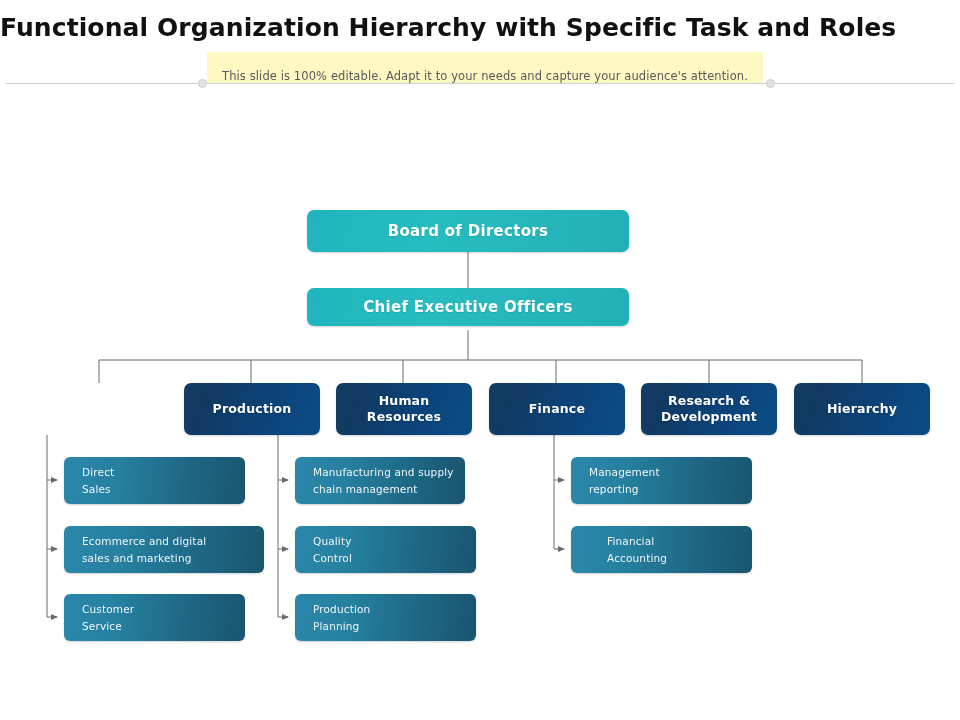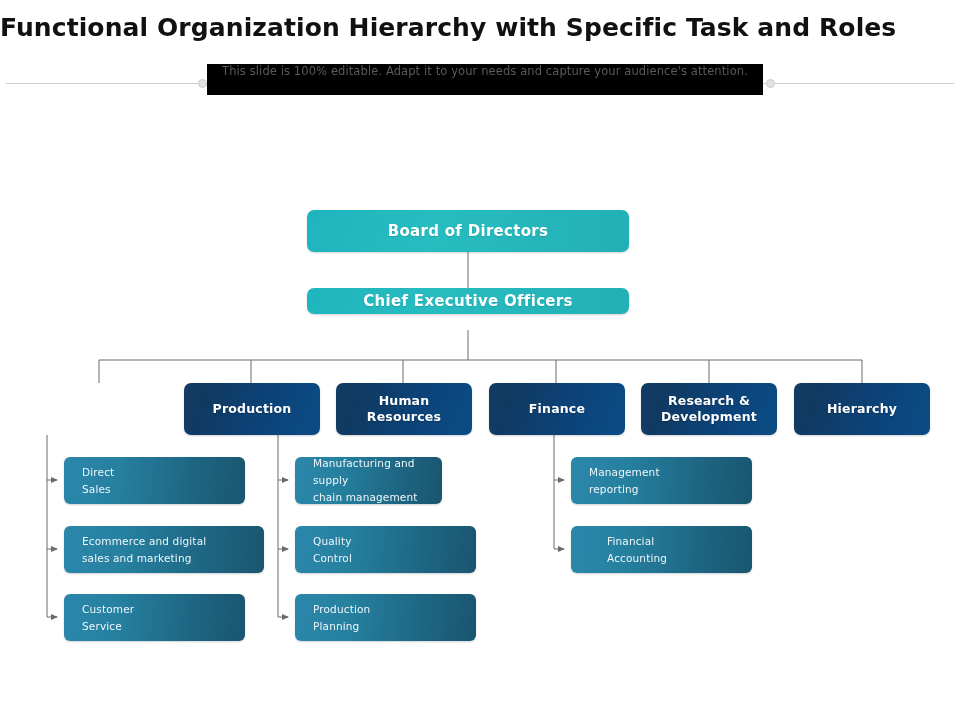--- a/index.html
+++ b/index.html
@@ -46,26 +46,26 @@
     background: #e2e2e2;
     border: 1px solid #cccccc;
     box-sizing: border-box;
   }
   #rule-dot-left  { left: 198px; }
   #rule-dot-right { left: 766px; }
 
   #subtitle-bar {
     position: absolute;
     left: 207px;
-    top: 64px;
+    top: 52px;
     width: 556px;
     height: 31px;
-    background: #000000;
+    background: #fef9c3;
     display: flex;
-    align-items: flex-start;
+    align-items: flex-end;
     justify-content: center;
   }
   #subtitle-text {
     font-size: 11.5px;
     color: #5a5a5a;
     font-family: "DejaVu Sans", sans-serif;
     letter-spacing: 0.1px;
     white-space: nowrap;
   }
 
@@ -187,21 +187,21 @@
       <line x1="554" y1="419" x2="554" y2="533"></line>
       <line x1="554" y1="464" x2="564" y2="464" marker-end="url(#arrowhead)"></line>
       <line x1="554" y1="533" x2="564" y2="533" marker-end="url(#arrowhead)"></line>
     </g>
   </svg>
 
   <div class="node node-top" style="left:307px; top:194px; width:322px; height:42px;">
     <span class="node-label">Board of Directors</span>
   </div>
 
-  <div class="node node-top" style="left:307px; top:272px; width:322px; height:26px;">
+  <div class="node node-top" style="left:307px; top:272px; width:322px; height:38px;">
     <span class="node-label">Chief Executive Officers</span>
   </div>
 
   <div class="node node-dept" style="left:184px; top:367px; width:136px; height:52px;">
     <span class="node-label">Production</span>
   </div>
   <div class="node node-dept" style="left:336px; top:367px; width:136px; height:52px;">
     <span class="node-label">Human
 Resources</span>
   </div>
@@ -222,21 +222,21 @@
   </div>
   <div class="node node-task" style="left:64px; top:510px; width:200px; height:47px;">
     <span class="node-label">Ecommerce and digital
 sales and marketing</span>
   </div>
   <div class="node node-task" style="left:64px; top:578px; width:181px; height:47px;">
     <span class="node-label">Customer
 Service</span>
   </div>
 
-  <div class="node node-task" style="left:295px; top:441px; width:147px; height:47px;">
+  <div class="node node-task" style="left:295px; top:441px; width:170px; height:47px;">
     <span class="node-label">Manufacturing  and supply
 chain management</span>
   </div>
   <div class="node node-task" style="left:295px; top:510px; width:181px; height:47px;">
     <span class="node-label">Quality
 Control</span>
   </div>
   <div class="node node-task" style="left:295px; top:578px; width:181px; height:47px;">
     <span class="node-label">Production
 Planning</span>

